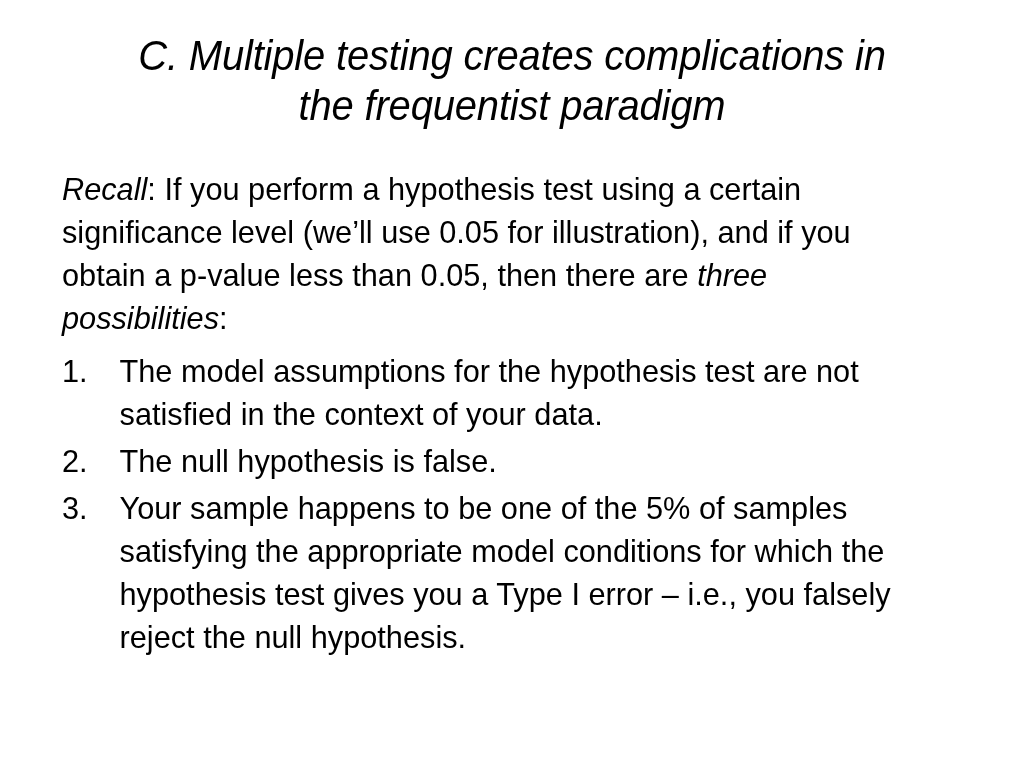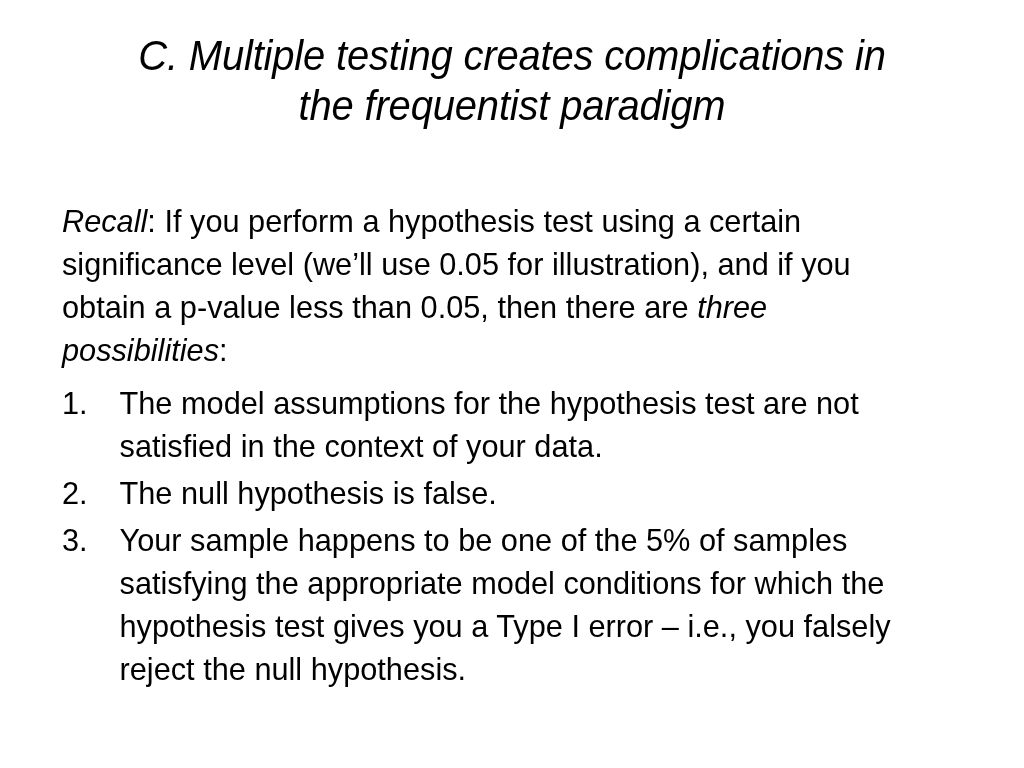--- a/index.html
+++ b/index.html
@@ -43,21 +43,21 @@
   }
   .slide-title .title-line {
     display: block;
     white-space: nowrap;
   }
 
   
   .body-area {
     position: absolute;
     left: 62px;
-    top: 200px;
+    top: 168px;
     width: 900px;
   }
 
   .recall-para {
     font-size: 31.5px;
     line-height: 43px;
     color: #000000;
     text-align: left;
     margin: 0;
     transform: scaleX(0.975);

